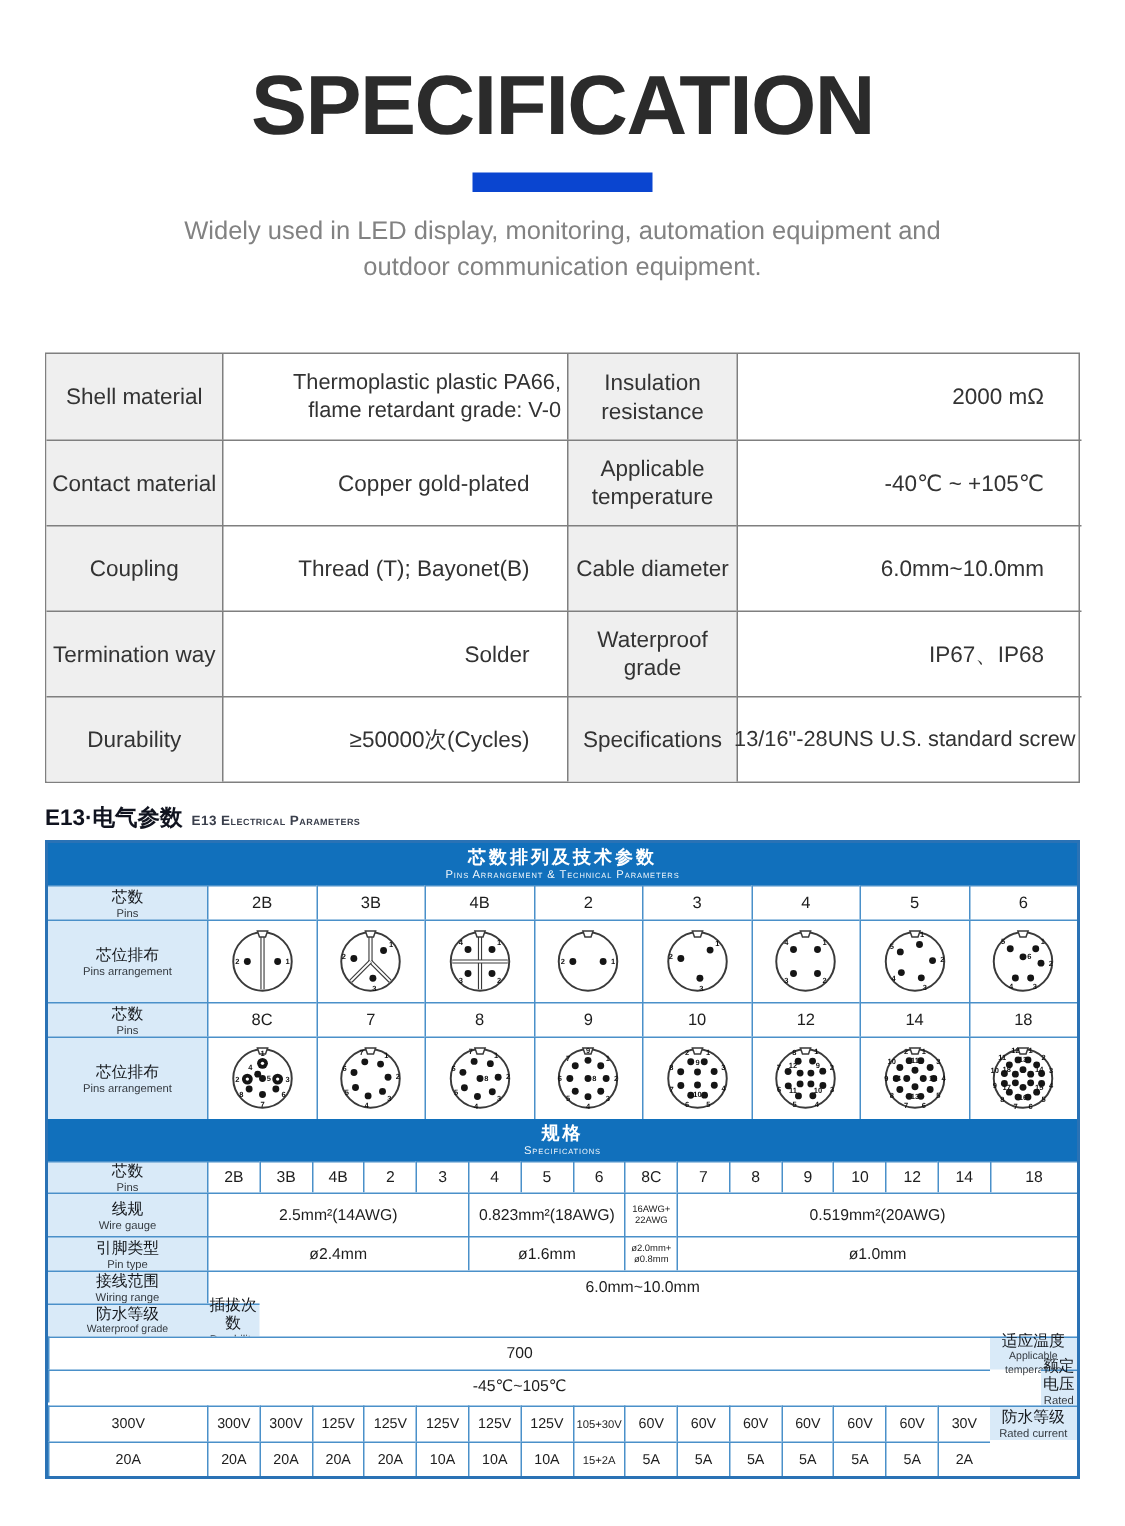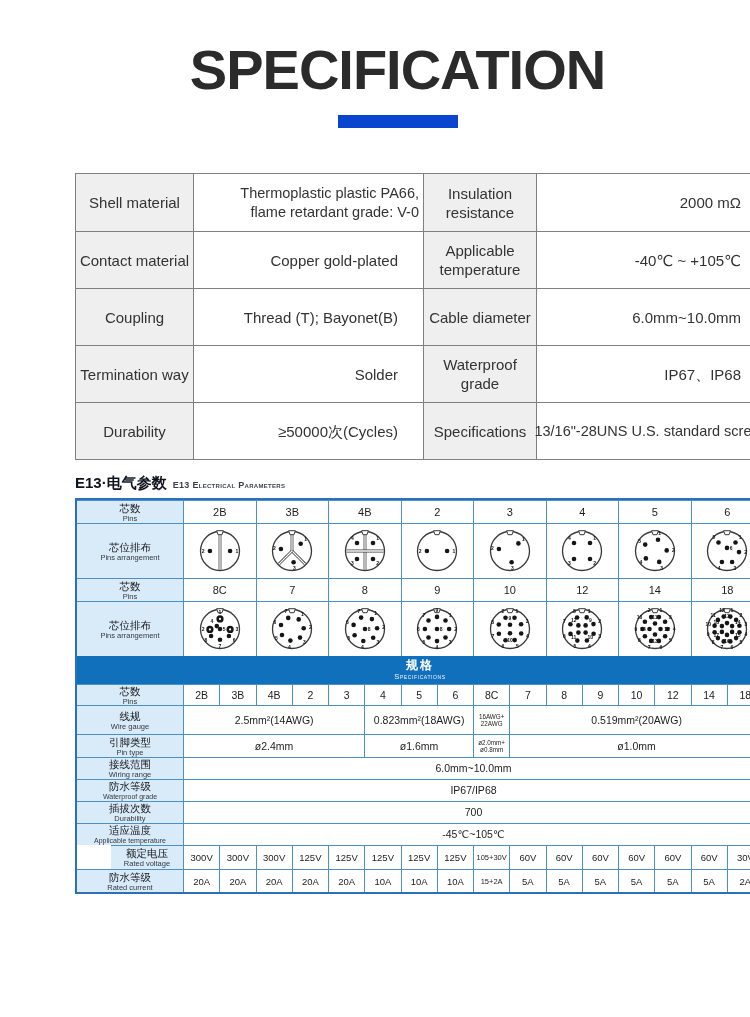--- a/index.html
+++ b/index.html
@@ -1,19 +1,19 @@
 <!DOCTYPE html>
 <html><head>
 <meta charset="utf-8">
 <style>
   * { box-sizing: border-box; margin: 0; padding: 0; }
   html,body { background:#ffffff; }
   .page {
     width: 750px; height: 1017px; position: relative; background: #fff;
-    font-family: "Liberation Sans", "DejaVu Sans", sans-serif; overflow: hidden; padding-left: 45px;
+    font-family: "Liberation Sans", "DejaVu Sans", sans-serif; overflow: hidden;
   }
   
   .title {
     padding-top: 42px; text-align: center; font-size: 56px; font-weight: 800;
     color: #2b2b2b; letter-spacing: -1px; line-height: 1.0;
   }
   .accent-bar { width: 120px; height: 13px; margin: 17px auto 14px auto; background: #0a45d0; }
   .subtitle { text-align: center; font-size: 17px; color: #828282; line-height: 24px; }
   
   .t1 {
@@ -50,20 +50,24 @@
   .vcell { font-size: 10.5px; line-height: 11px; }
   .diagcell { background: #fff; }
 </style>
 </head>
 <body>
 
 <div class="page">
 
   <h1 class="title">SPECIFICATION</h1>
   <div class="accent-bar"></div>
+  <p class="subtitle">
+    <span>Widely used in LED display, monitoring, automation equipment and</span><br>
+    <span>outdoor communication equipment.</span>
+  </p>
 
   <div class="t1">
       <div class="t1-label">Shell material</div>
       <div class="t1-value" style="border-left: 1px solid rgb(127, 127, 127); padding-right: 4px; font-size: 14.5px; white-space: nowrap;">Thermoplastic plastic PA66,<br>flame retardant grade: V-0</div>
       <div class="t1-label" style="border-left: 1px solid rgb(127, 127, 127);">Insulation<br>resistance</div>
       <div class="t1-value" style="border-left: 1px solid rgb(127, 127, 127);">2000 mΩ</div>
       <div class="t1-label" style="border-top: 1px solid rgb(127, 127, 127);">Contact material</div>
       <div class="t1-value" style="border-left: 1px solid rgb(127, 127, 127); border-top: 1px solid rgb(127, 127, 127);">Copper gold-plated</div>
       <div class="t1-label" style="border-left: 1px solid rgb(127, 127, 127); border-top: 1px solid rgb(127, 127, 127);">Applicable<br>temperature</div>
       <div class="t1-value" style="border-left: 1px solid rgb(127, 127, 127); border-top: 1px solid rgb(127, 127, 127);">-40℃ ~ +105℃</div>
@@ -80,20 +84,24 @@
       <div class="t1-label" style="border-left: 1px solid rgb(127, 127, 127); border-top: 1px solid rgb(127, 127, 127);">Specifications</div>
       <div class="t1-value" style="border-left: 1px solid rgb(127, 127, 127); border-top: 1px solid rgb(127, 127, 127); padding-right: 4px; font-size: 14.5px; white-space: nowrap;">13/16"-28UNS U.S. standard screw</div>
     </div>
 
   <div class="e13-heading">
     <span class="cn">E13·电气参数</span>
     <span class="en">E13 Electrical Parameters</span>
   </div>
 
   <div class="t2">
+    <div class="bluebar">
+      <div class="cn">芯数排列及技术参数</div>
+      <div class="en">Pins Arrangement &amp; Technical Parameters</div>
+    </div>
     <div class="grid-a">
         <div class="lab" style="height: 23px;">
           <div class="cn">芯数</div>
           <div class="en">Pins</div>
         </div>
         <div class="cell pincell" style="height: 23px;">2B</div>
         <div class="cell pincell" style="height: 23px;">3B</div>
         <div class="cell pincell" style="height: 23px;">4B</div>
         <div class="cell pincell" style="height: 23px;">2</div>
         <div class="cell pincell" style="height: 23px;">3</div>
@@ -505,21 +513,20 @@
         <div class="cell vcell" style="height: 23px; grid-column: span 7;">ø1.0mm</div>
         <div class="lab" style="height: 22px;">
           <div class="cn">接线范围</div>
           <div class="en">Wiring range</div>
         </div>
         <div class="cell vcell" style="height: 22px; grid-column: span 16;">6.0mm~10.0mm</div>
         <div class="lab" style="height: 22px;">
           <div class="cn">防水等级</div>
           <div class="en" style="font-size:7px">Waterproof grade</div>
         </div>
-        <div class="cell vcell" style="height: 22px; grid-column: span 16;">IP67/IP68</div>
         <div class="lab" style="height: 22px;">
           <div class="cn">插拔次数</div>
           <div class="en">Durability</div>
         </div>
         <div class="cell vcell" style="height: 22px; grid-column: span 16;">700</div>
         <div class="lab" style="height: 22px;">
           <div class="cn">适应温度</div>
           <div class="en" style="font-size:7px">Applicable temperature</div>
         </div>
         <div class="cell vcell" style="height: 22px; grid-column: span 16;">-45℃~105℃</div>

